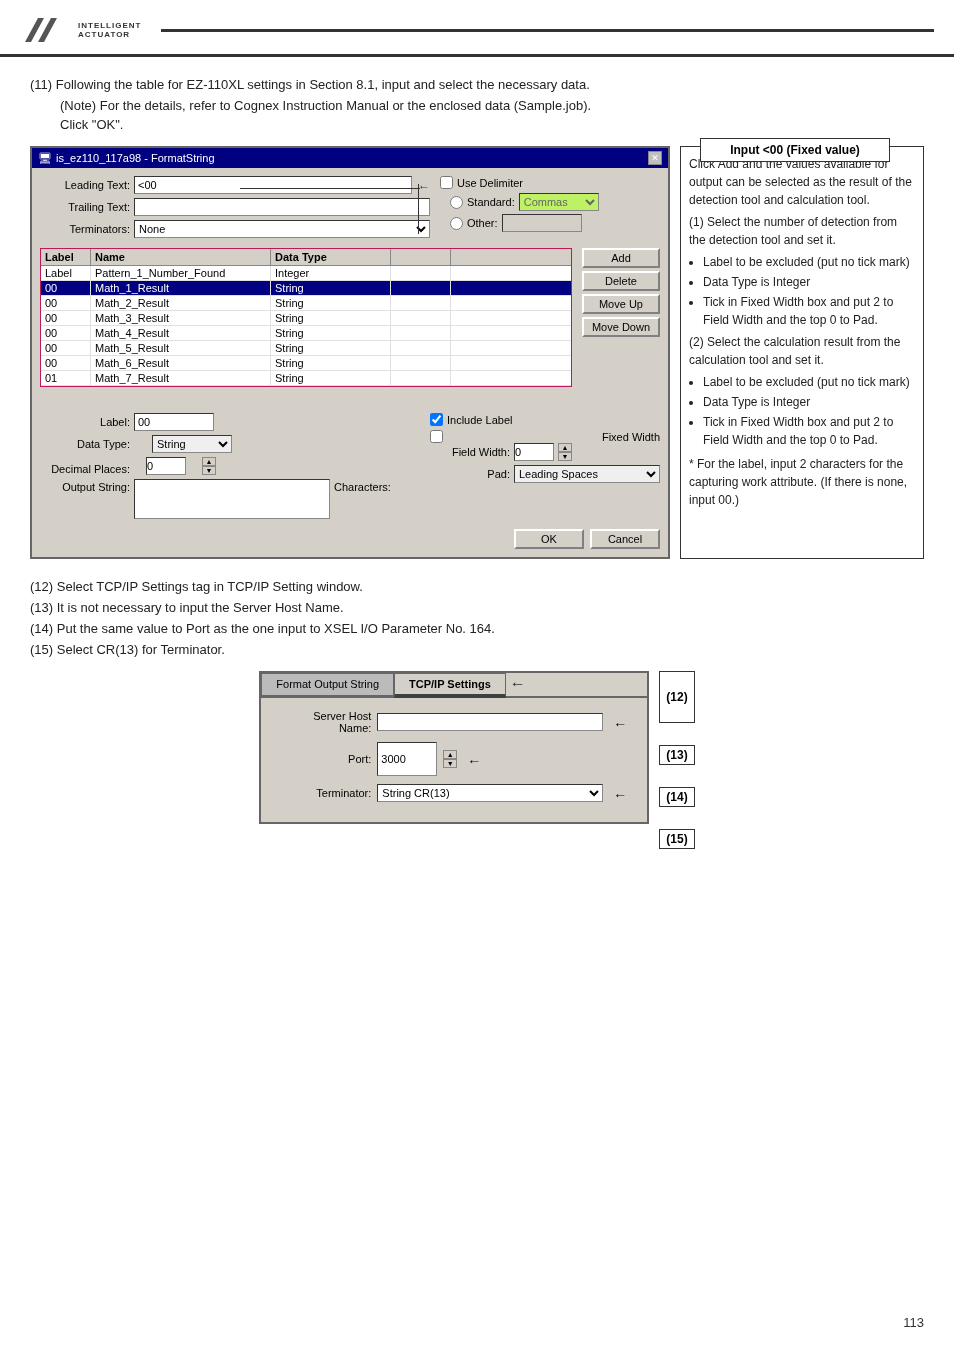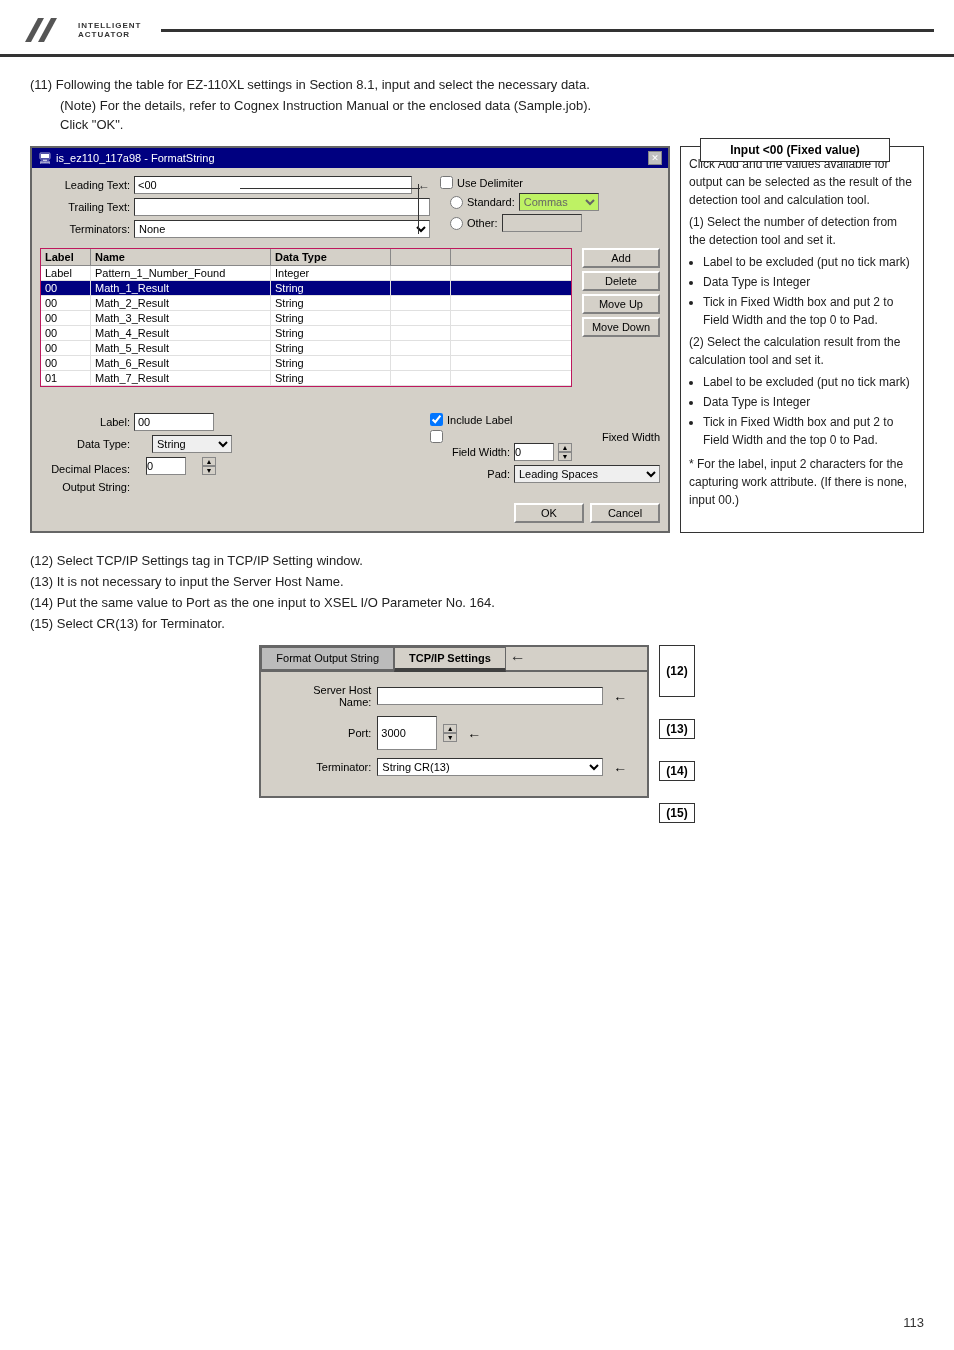--- a/index.html
+++ b/index.html
@@ -662,20 +662,26 @@
                 <span class="label-lbl">Decimal Places:</span>
                 <input type="text" class="spinner-input" value="0" style="">
                 <div class="spinner-btn">
                   <div class="spin-up">▲</div>
                   <div class="spin-dn">▼</div>
                 </div>
               </div>
 
               <div class="output-row">
                 <span class="output-lbl">Output String:</span>
+                <div style="flex:1;">
+                  <div style="display:flex; gap:4px;">
+                    <div class="output-area" style="flex:1;"></div>
+                    <span class="characters-lbl">Characters:</span>
+                  </div>
+                </div>
               </div>
             </div>
 
             <div style="width:230px;">
 
               <div class="inc-label-row">
                 <input type="checkbox" checked="" style="">
                 <span>Include Label</span>
               </div>
 

